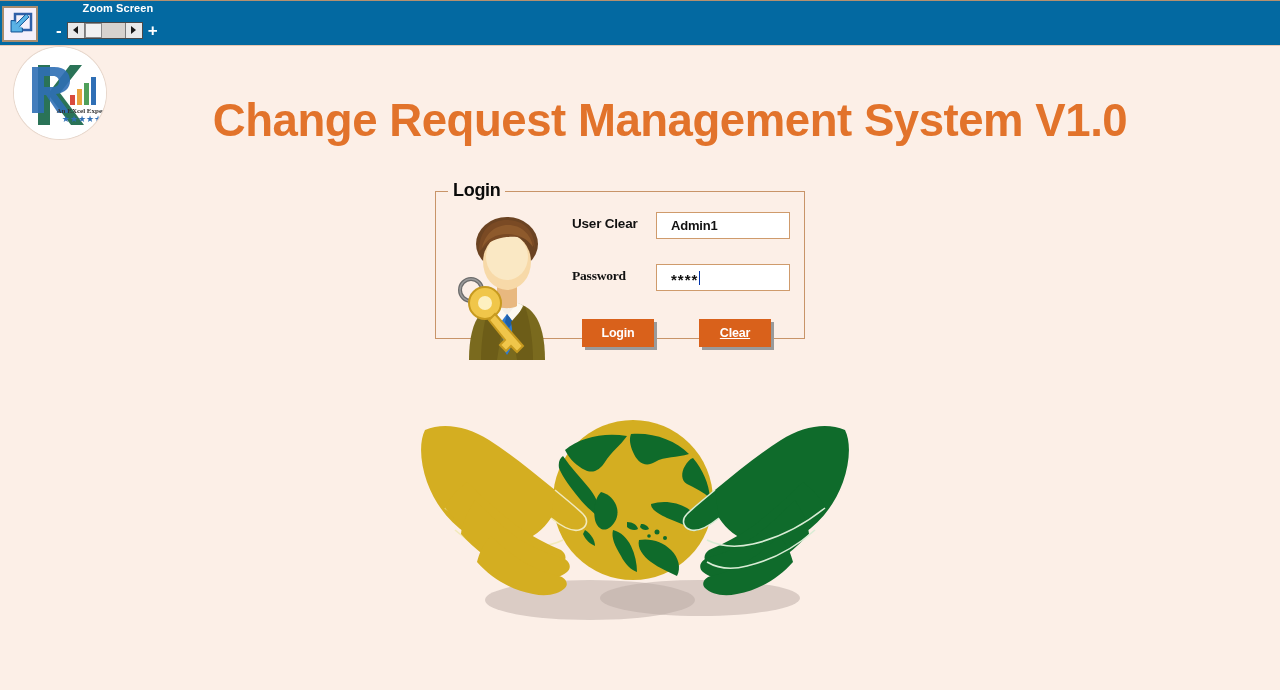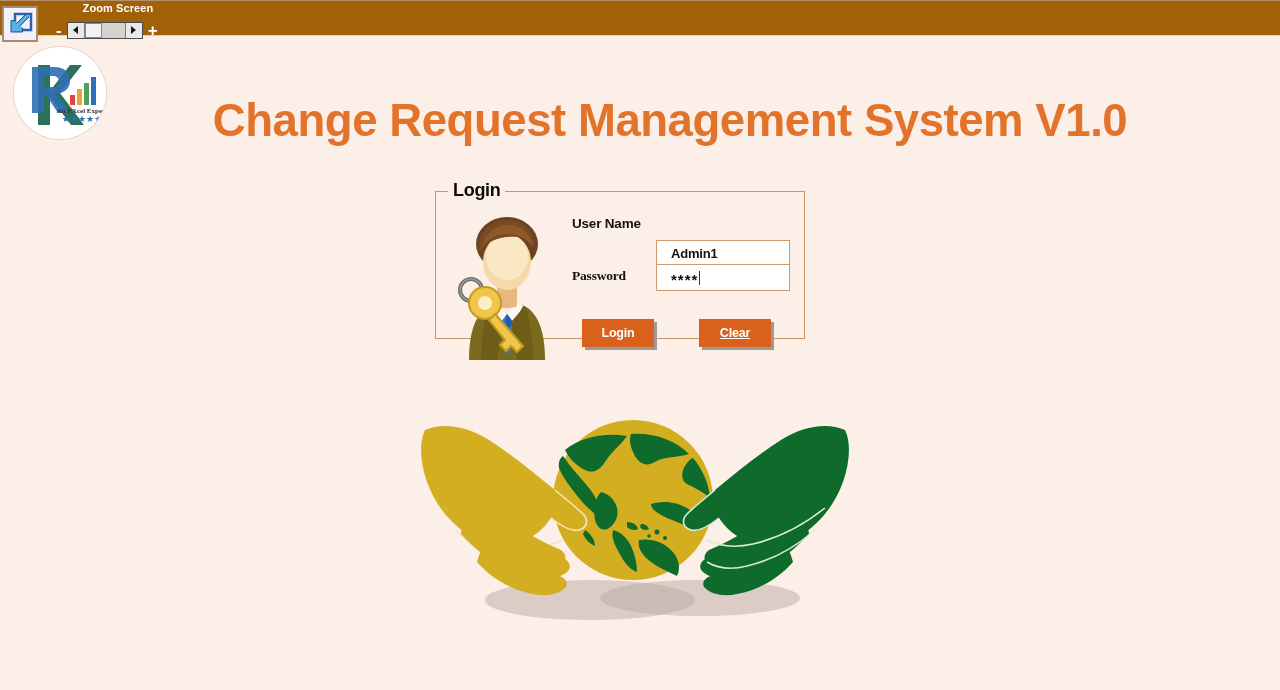--- a/index.html
+++ b/index.html
@@ -13,22 +13,22 @@
     background: #fcefe7;
     font-family: "Liberation Sans", sans-serif;
     position: relative;
   }
 
   
   .toolbar {
     position: absolute;
     left: 0; top: 0;
     width: 1280px;
-    height: 36px;
-    background: #a16207;
+    height: 46px;
+    background: #0369a1;
     border-top: 1px solid #b5906f;
     border-bottom: 1px solid #e9c8b4;
     box-sizing: border-box;
   }
   .restore-btn {
     position: absolute;
     left: 2px; top: 5px;
     width: 36px; height: 36px;
     background: #f4f0fb;
     border: 2px solid #a88c6e;
@@ -196,21 +196,21 @@
     box-sizing: border-box;
     font-family: "Liberation Sans", sans-serif;
     font-size: 13px;
     font-weight: bold;
     color: #111111;
     padding: 0 0 0 14px;
     line-height: 25px;
     outline: none;
     letter-spacing: -0.2px;
   }
-  .inp-user { left: 220px; top: 20px; margin-top: 28px; }
+  .inp-user { left: 220px; top: 20px; }
 
   .pw-wrap {
     position: absolute;
     left: 220px; top: 72px;
     width: 134px; height: 27px;
     background: #ffffff;
     border: 1px solid #cf9b6c;
     box-sizing: border-box;
     display: flex;
     align-items: center;
@@ -346,21 +346,21 @@
 
       <circle cx="30" cy="80" r="11" fill="none" stroke="#6b6b6b" stroke-width="4"></circle>
       <circle cx="30" cy="80" r="11" fill="none" stroke="#9a9a9a" stroke-width="1.5"></circle>
 
       <circle cx="44" cy="93" r="16" fill="#f0c64a" stroke="#c79a1f" stroke-width="2"></circle>
       <circle cx="44" cy="93" r="7" fill="#fdf0c0"></circle>
       <path d="M54 104 L82 136 L76 142 L70 136 L65 141 L59 135 L64 130 L48 110 Z" fill="#f0c64a" stroke="#c79a1f" stroke-width="2"></path>
     </svg>
   </div>
 
-  <div class="field-label lbl-user">User Name</div>
+  <div class="field-label lbl-user">User Clear</div>
   <input class="text-input inp-user" type="text" value="Admin1" style="">
 
   <div class="field-label lbl-pass">Password</div>
   <div class="pw-wrap">
     <span class="pw-dots">****</span>
     <span class="pw-caret"></span>
   </div>
 
   <button class="btn btn-login">Login</button>
   <button class="btn btn-clear">Clear</button>

